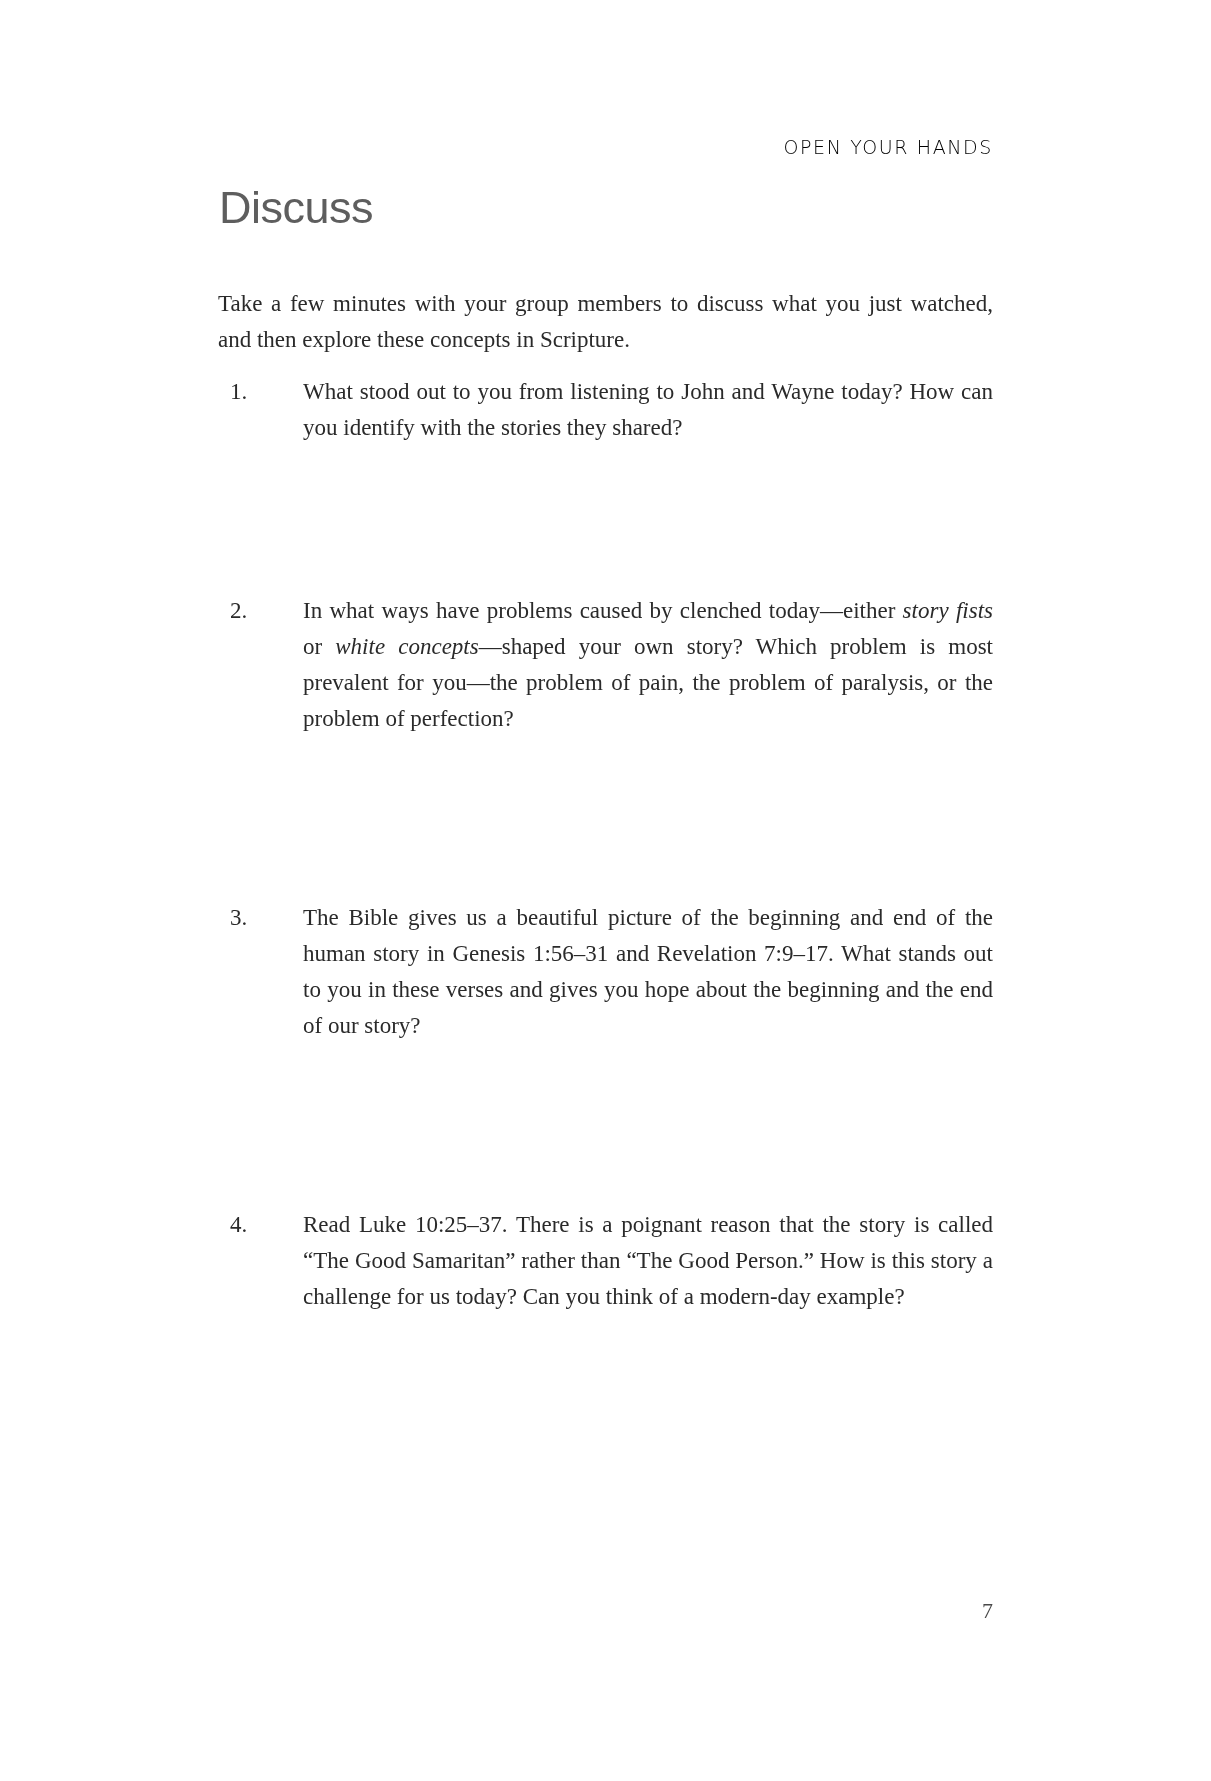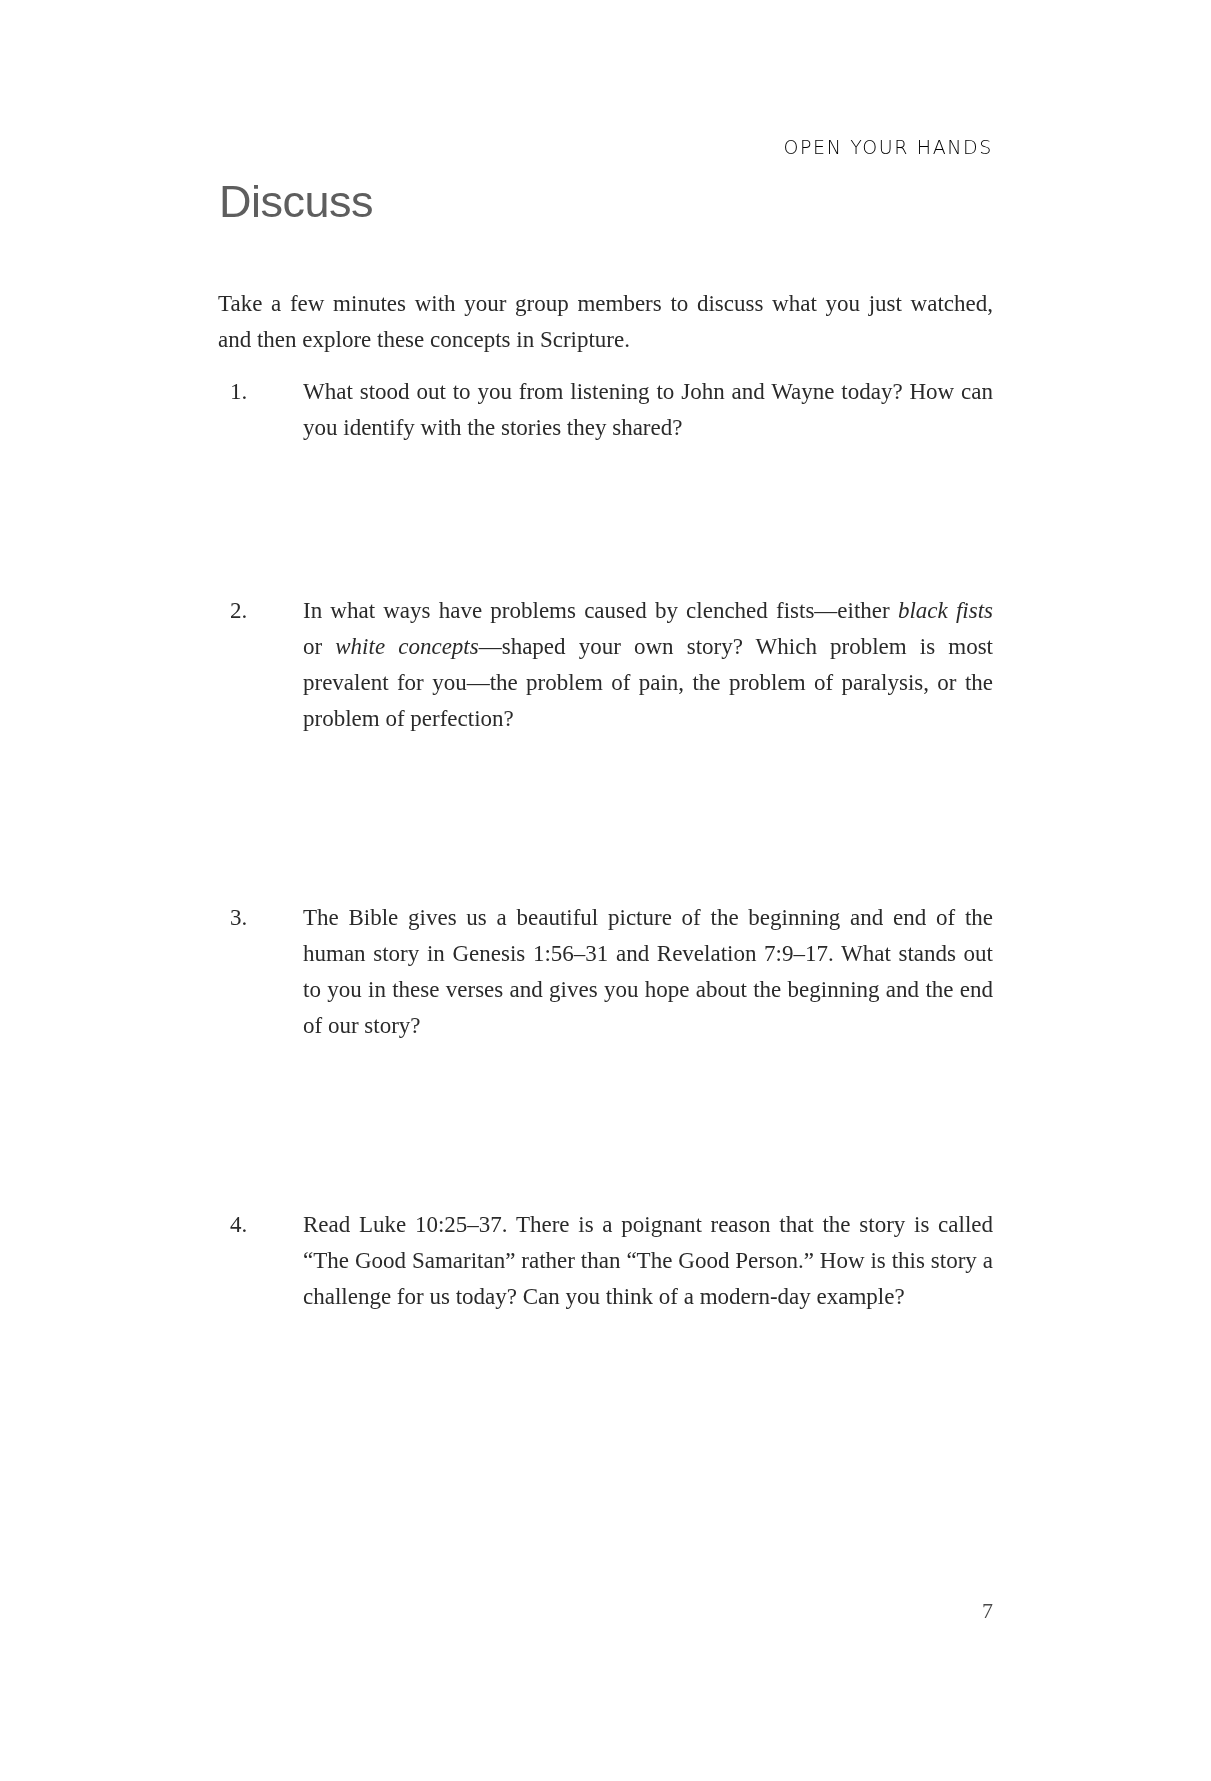--- a/index.html
+++ b/index.html
@@ -20,21 +20,21 @@
       right: 218px;
       font-family: "DejaVu Sans", sans-serif;
       font-size: 19px;
       font-weight: 300;
       letter-spacing: 1.6px;
       color: #000000;
       white-space: nowrap;
     }
     .title {
       position: absolute;
-      top: 176px;
+      top: 182px;
       left: 219px;
       margin: 0;
       font-family: "Liberation Sans", sans-serif;
       font-weight: normal;
       font-size: 45px;
       letter-spacing: -0.5px;
       color: #5e5e5e;
     }
     .content {
       position: absolute;
@@ -100,21 +100,21 @@
   <ol class="questions">
     <li class="question" style="top:88px">
       <span class="q-num">1.</span>
       <span class="q-text">
         <span>What stood out to you from listening to John and Wayne today? How can you identify with the stories they shared?</span>
       </span>
     </li>
 
     <li class="question" style="top:307px">
       <span class="q-num">2.</span>
-      <span class="q-text"><span>In what ways have problems caused by clenched fists—either </span><em>black fists</em><span> or </span><em>white concepts</em><span>—shaped your own story? Which problem is most prevalent for you—the problem of pain, the problem of paralysis, or the problem of perfection?</span></span>
+      <span class="q-text"><span>In what ways have problems caused by clenched today—either </span><em>story fists</em><span> or </span><em>white concepts</em><span>—shaped your own story? Which problem is most prevalent for you—the problem of pain, the problem of paralysis, or the problem of perfection?</span></span>
     </li>
 
     <li class="question" style="top:614px">
       <span class="q-num">3.</span>
       <span class="q-text">
         <span>The Bible gives us a beautiful picture of the beginning and end of the human story in Genesis 1:56–31 and Revelation 7:9–17. What stands out to you in these verses and gives you hope about the beginning and the end of our story?</span>
       </span>
     </li>
 
     <li class="question" style="top:921px">

